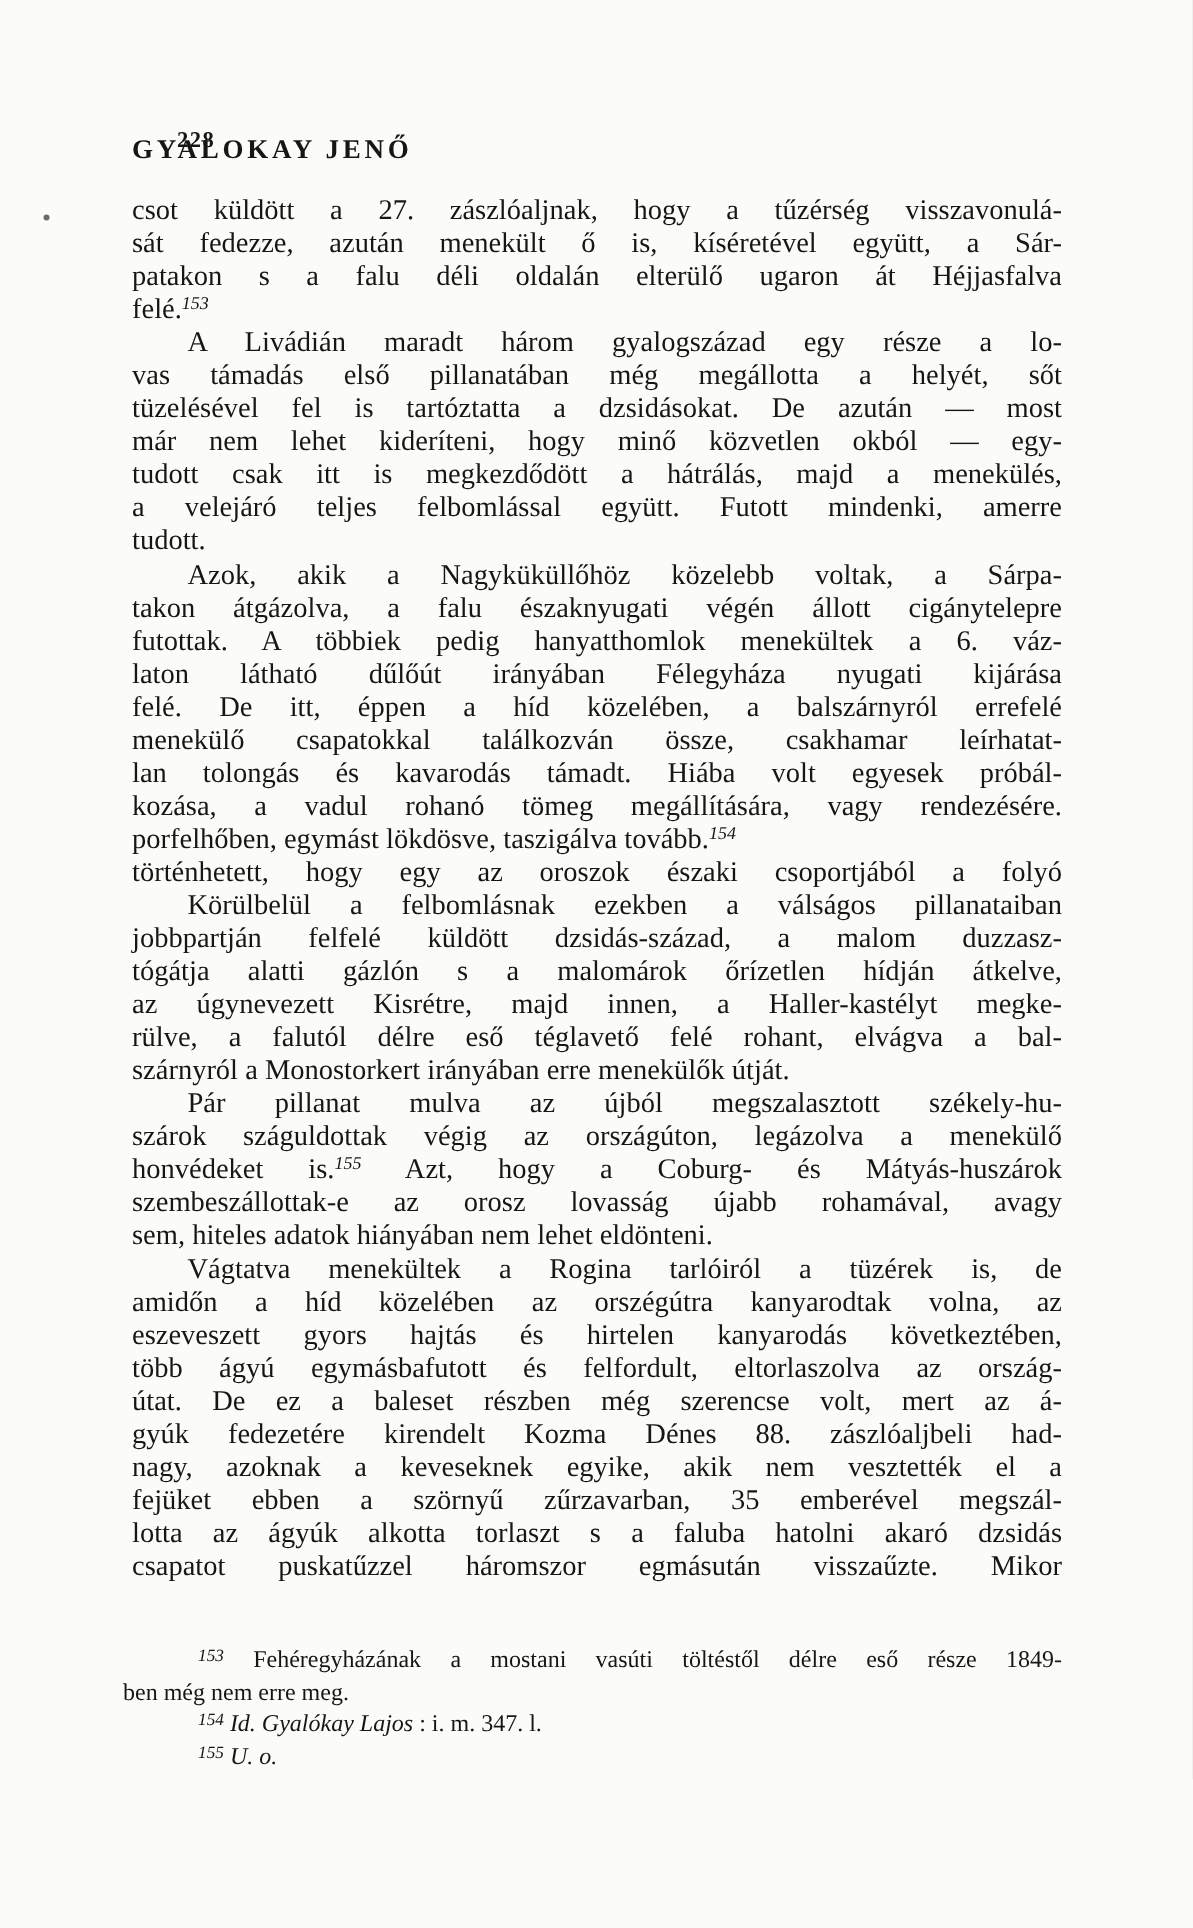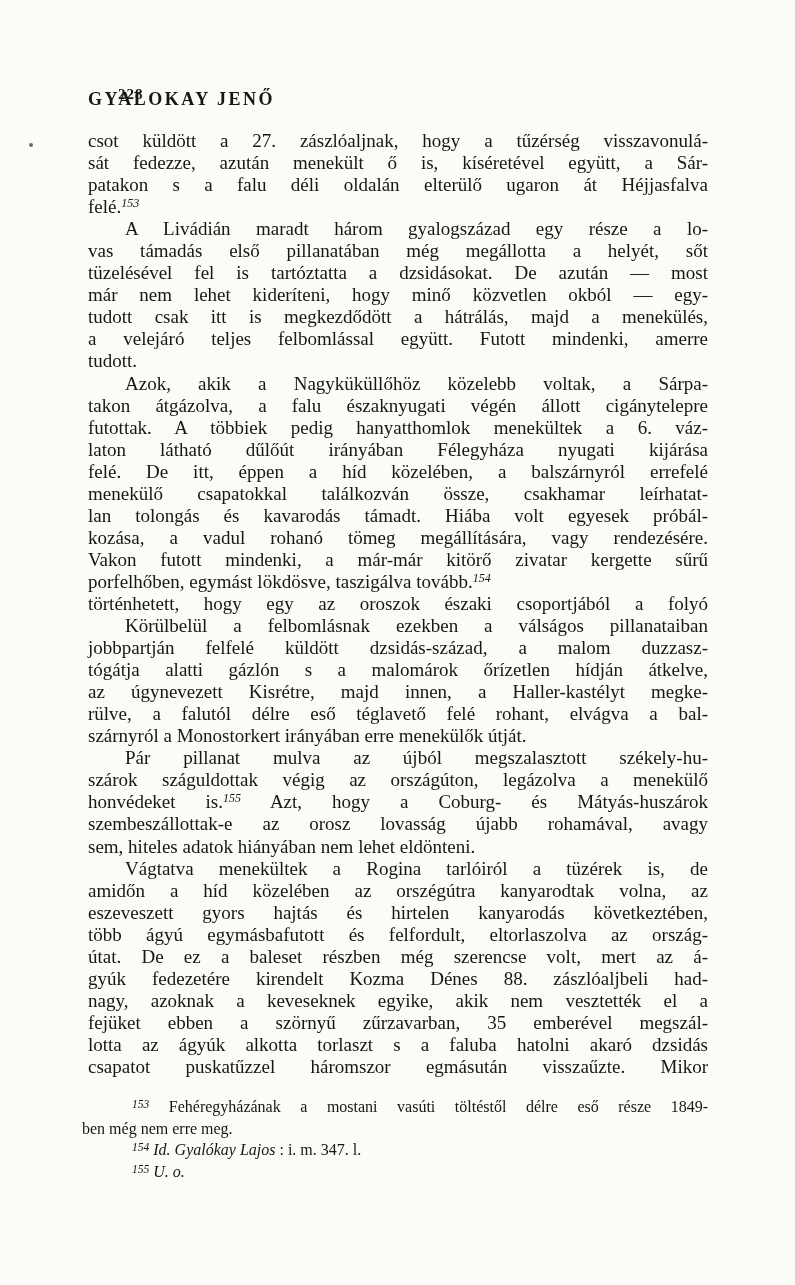--- a/index.html
+++ b/index.html
@@ -77,21 +77,20 @@
       </div>
       <div class="para indent">
         <div class="line first"><span>Azok, akik a Nagyküküllőhöz közelebb voltak, a Sárpa-</span></div>
         <div class="line"><span>takon átgázolva, a falu északnyugati végén állott cigánytelepre</span></div>
         <div class="line"><span>futottak. A többiek pedig hanyatthomlok menekültek a 6. váz-</span></div>
         <div class="line"><span>laton látható dűlőút irányában Félegyháza nyugati kijárása</span></div>
         <div class="line"><span>felé. De itt, éppen a híd közelében, a balszárnyról errefelé</span></div>
         <div class="line"><span>menekülő csapatokkal találkozván össze, csakhamar leírhatat-</span></div>
         <div class="line"><span>lan tolongás és kavarodás támadt. Hiába volt egyesek próbál-</span></div>
         <div class="line"><span>kozása, a vadul rohanó tömeg megállítására, vagy rendezésére.</span></div>
-        <div class="line"><span>Vakon futott mindenki, a már-már kitörő zivatar kergette sűrű</span></div>
         <div class="line last"><span>porfelhőben, egymást lökdösve, taszigálva tovább.</span><sup class="fn-ref">154</sup></div>
       </div>
       <div class="para indent">
         <div class="line"><span>történhetett, hogy egy az oroszok északi csoportjából a folyó</span></div>
         <div class="line first"><span>Körülbelül a felbomlásnak ezekben a válságos pillanataiban</span></div>
         <div class="line"><span>jobbpartján felfelé küldött dzsidás-század, a malom duzzasz-</span></div>
         <div class="line"><span>tógátja alatti gázlón s a malomárok őrízetlen hídján átkelve,</span></div>
         <div class="line"><span>az úgynevezett Kisrétre, majd innen, a Haller-kastélyt megke-</span></div>
         <div class="line"><span>rülve, a falutól délre eső téglavető felé rohant, elvágva a bal-</span></div>
         <div class="line last"><span>szárnyról a Monostorkert irányában erre menekülők útját.</span></div>

